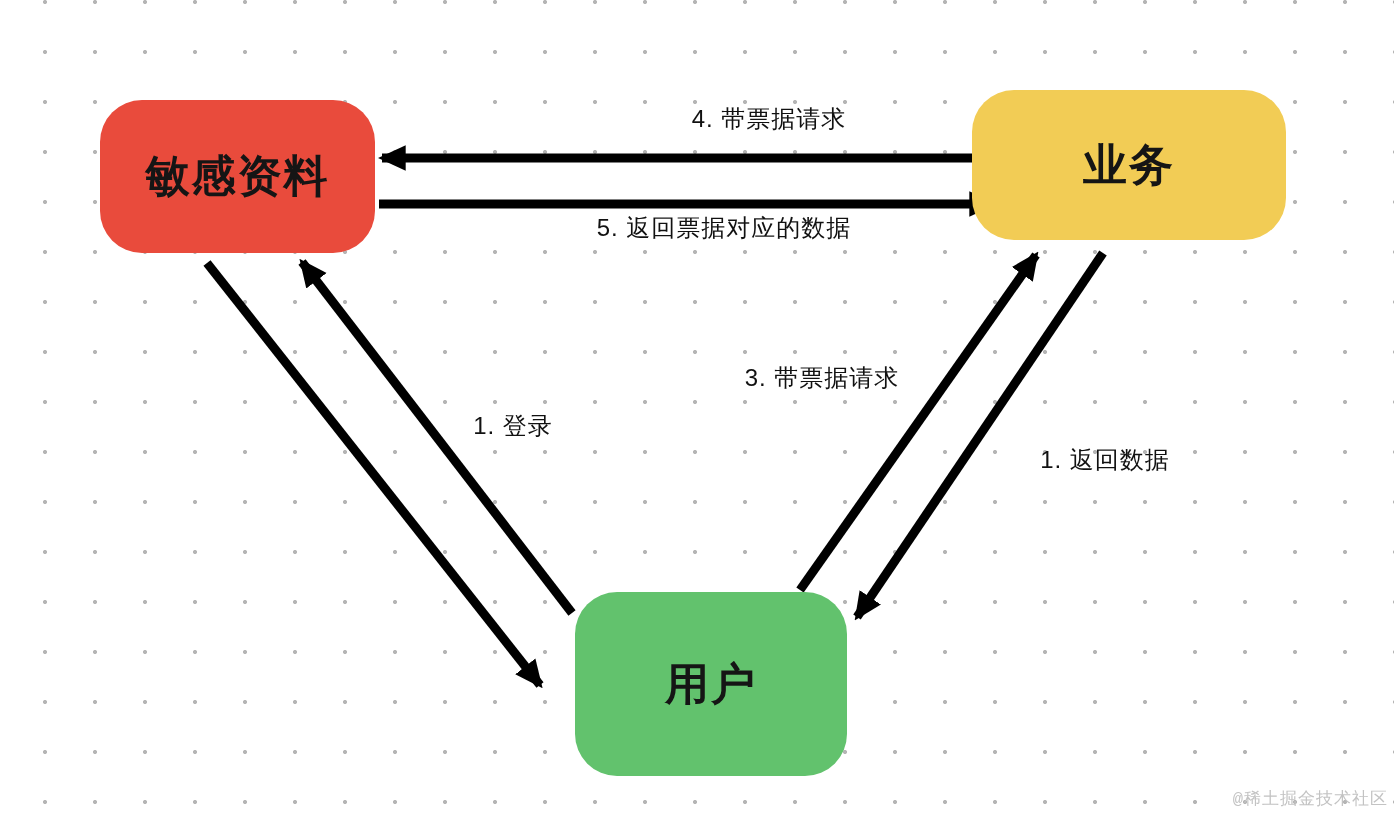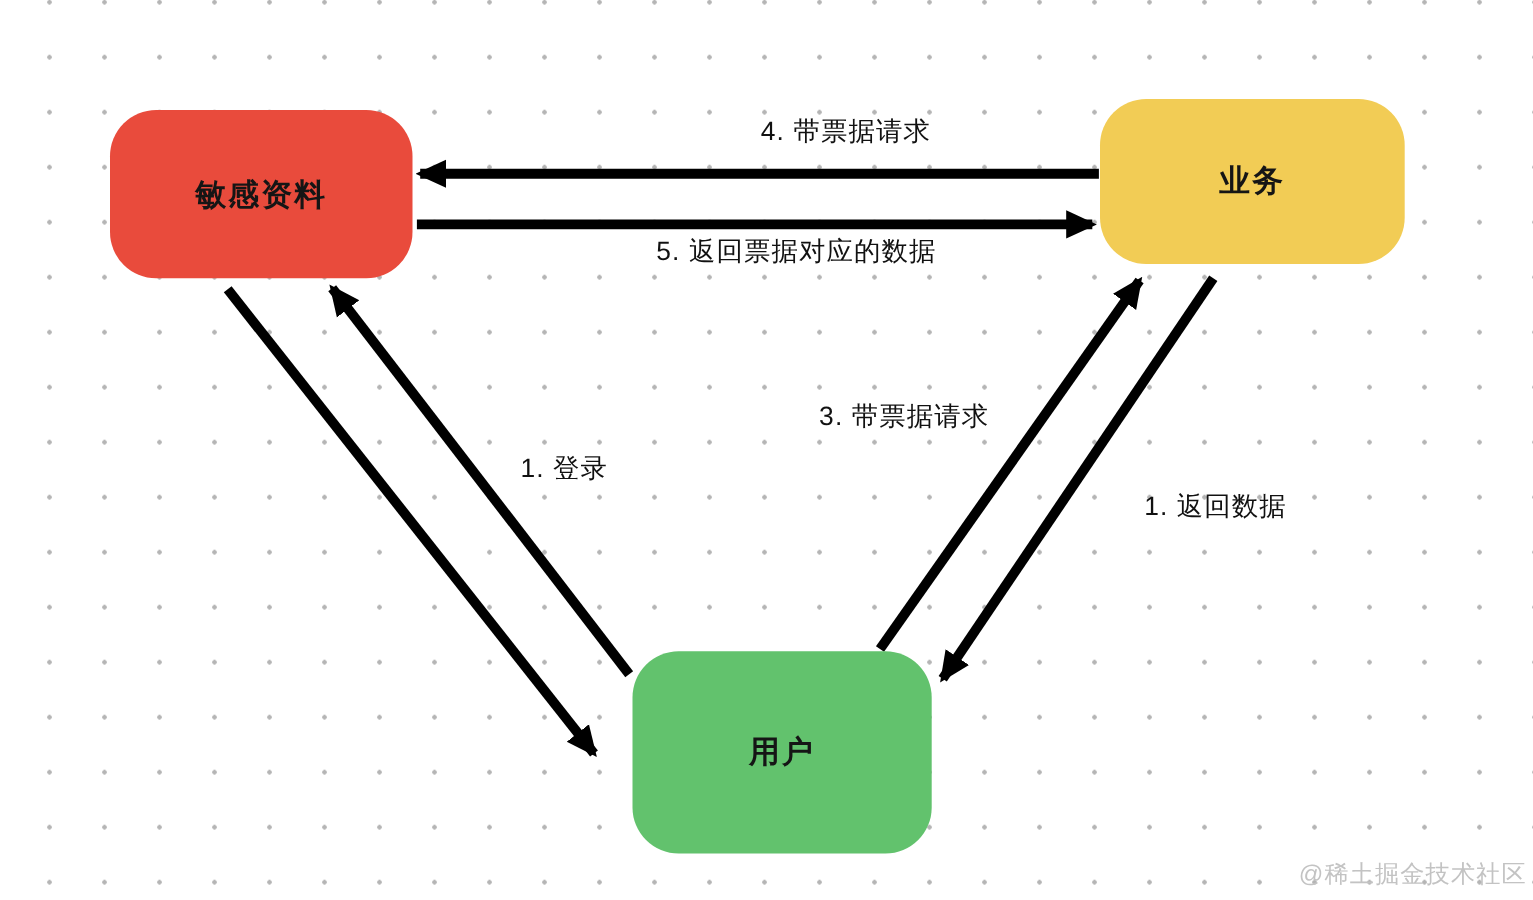--- a/index.html
+++ b/index.html
@@ -25,49 +25,50 @@
     height: 818px;
   }
   .node {
     position: absolute;
     display: flex;
     align-items: center;
     justify-content: center;
     border-radius: 42px;
     color: #151515;
     font-weight: 700;
-    font-size: 28px;
+    font-size: 44px;
     letter-spacing: 2px;
     text-align: right;
   }
   .node-sensitive { left: 100px; top: 100px; width: 275px; height: 153px; }
-  .node-business  { left: 1000px; top: 90px; width: 277px; height: 150px; }
+  .node-business  { left: 972px; top: 90px; width: 314px; height: 150px; }
   .node-user      { left: 575px; top: 592px; width: 272px; height: 184px; }
   .edge-label {
     position: absolute;
     transform: translate(-50%, -50%);
     white-space: nowrap;
     color: #111111;
     font-size: 24px;
     font-weight: 500;
     letter-spacing: 1px;
   }
   .lbl-1 { left: 500px;  top: 426px; margin-left: 13px; }
   .lbl-2 { left: 317px;  top: 575px; }
   .lbl-3 { left: 822px;  top: 378px; }
   .lbl-4 { left: 769px;  top: 119px; }
   .lbl-5 { left: 724px;  top: 228px; }
   .lbl-6 { left: 1105px; top: 460px; }
   .watermark {
     position: absolute;
     right: 6px;
     bottom: 8px;
-    font-size: 22px;
+    font-size: 17px;
     color: #c3c3c3;
     letter-spacing: 1px;
+    font-family: Liberation Mono, monospace;
   }
 </style>
 </head>
 <body>
 
 <div class="canvas">
 
   <svg class="arrow-layer" viewBox="0 0 1394 818" xmlns="http://www.w3.org/2000/svg">
     <defs>
       <marker id="ah" viewBox="0 0 10 10" refX="8.5" refY="5" markerWidth="3.1" markerHeight="3.1" orient="auto-start-reverse">

